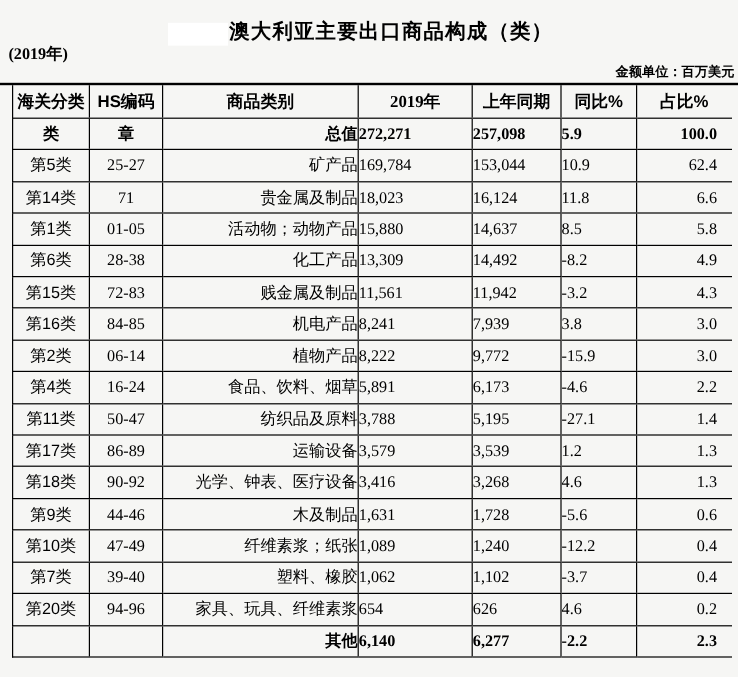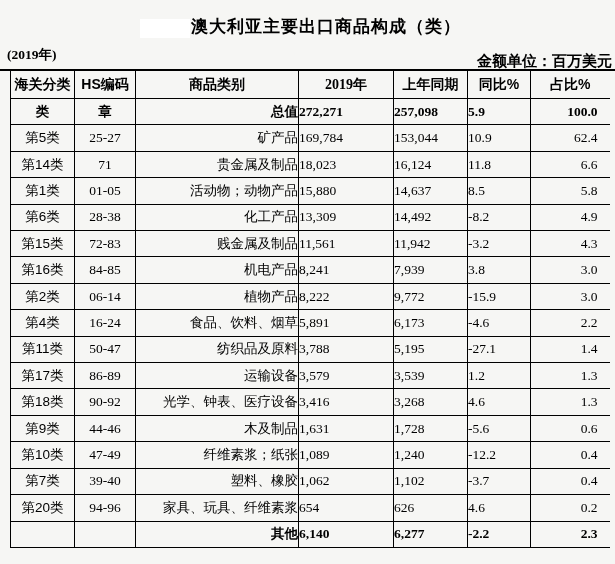--- a/index.html
+++ b/index.html
@@ -15,27 +15,27 @@
     position: absolute; left: 140px; top: 19px;
     width: 50px; height: 19px; background: #ffffff;
   }
   .title {
     position: absolute; top: 15px; left: 0; width: 615px;
     box-sizing: border-box; padding-left: 37px;
     text-align: center;
     font-size: 17px; font-weight: bold; letter-spacing: 1px;
   }
   .year-label {
-    position: absolute; left: 7px; top: 46px;
+    position: absolute; left: 7px; top: 36px;
     font-size: 13.5px; font-weight: bold;
     font-family: "Liberation Serif", serif;
   }
   .unit-label {
     position: absolute; right: 3px; top: 52px;
-    font-size: 15px; font-weight: bold;
+    font-size: 11px; font-weight: bold;
   }
   .top-rule {
     position: absolute; left: 0; top: 69px;
     width: 615px; height: 2px; background: #000;
   }
   table.data-table {
     position: absolute; left: 10px; top: 71px;
     width: 599px; height: 477px;
     border-collapse: collapse; table-layout: fixed;
   }

